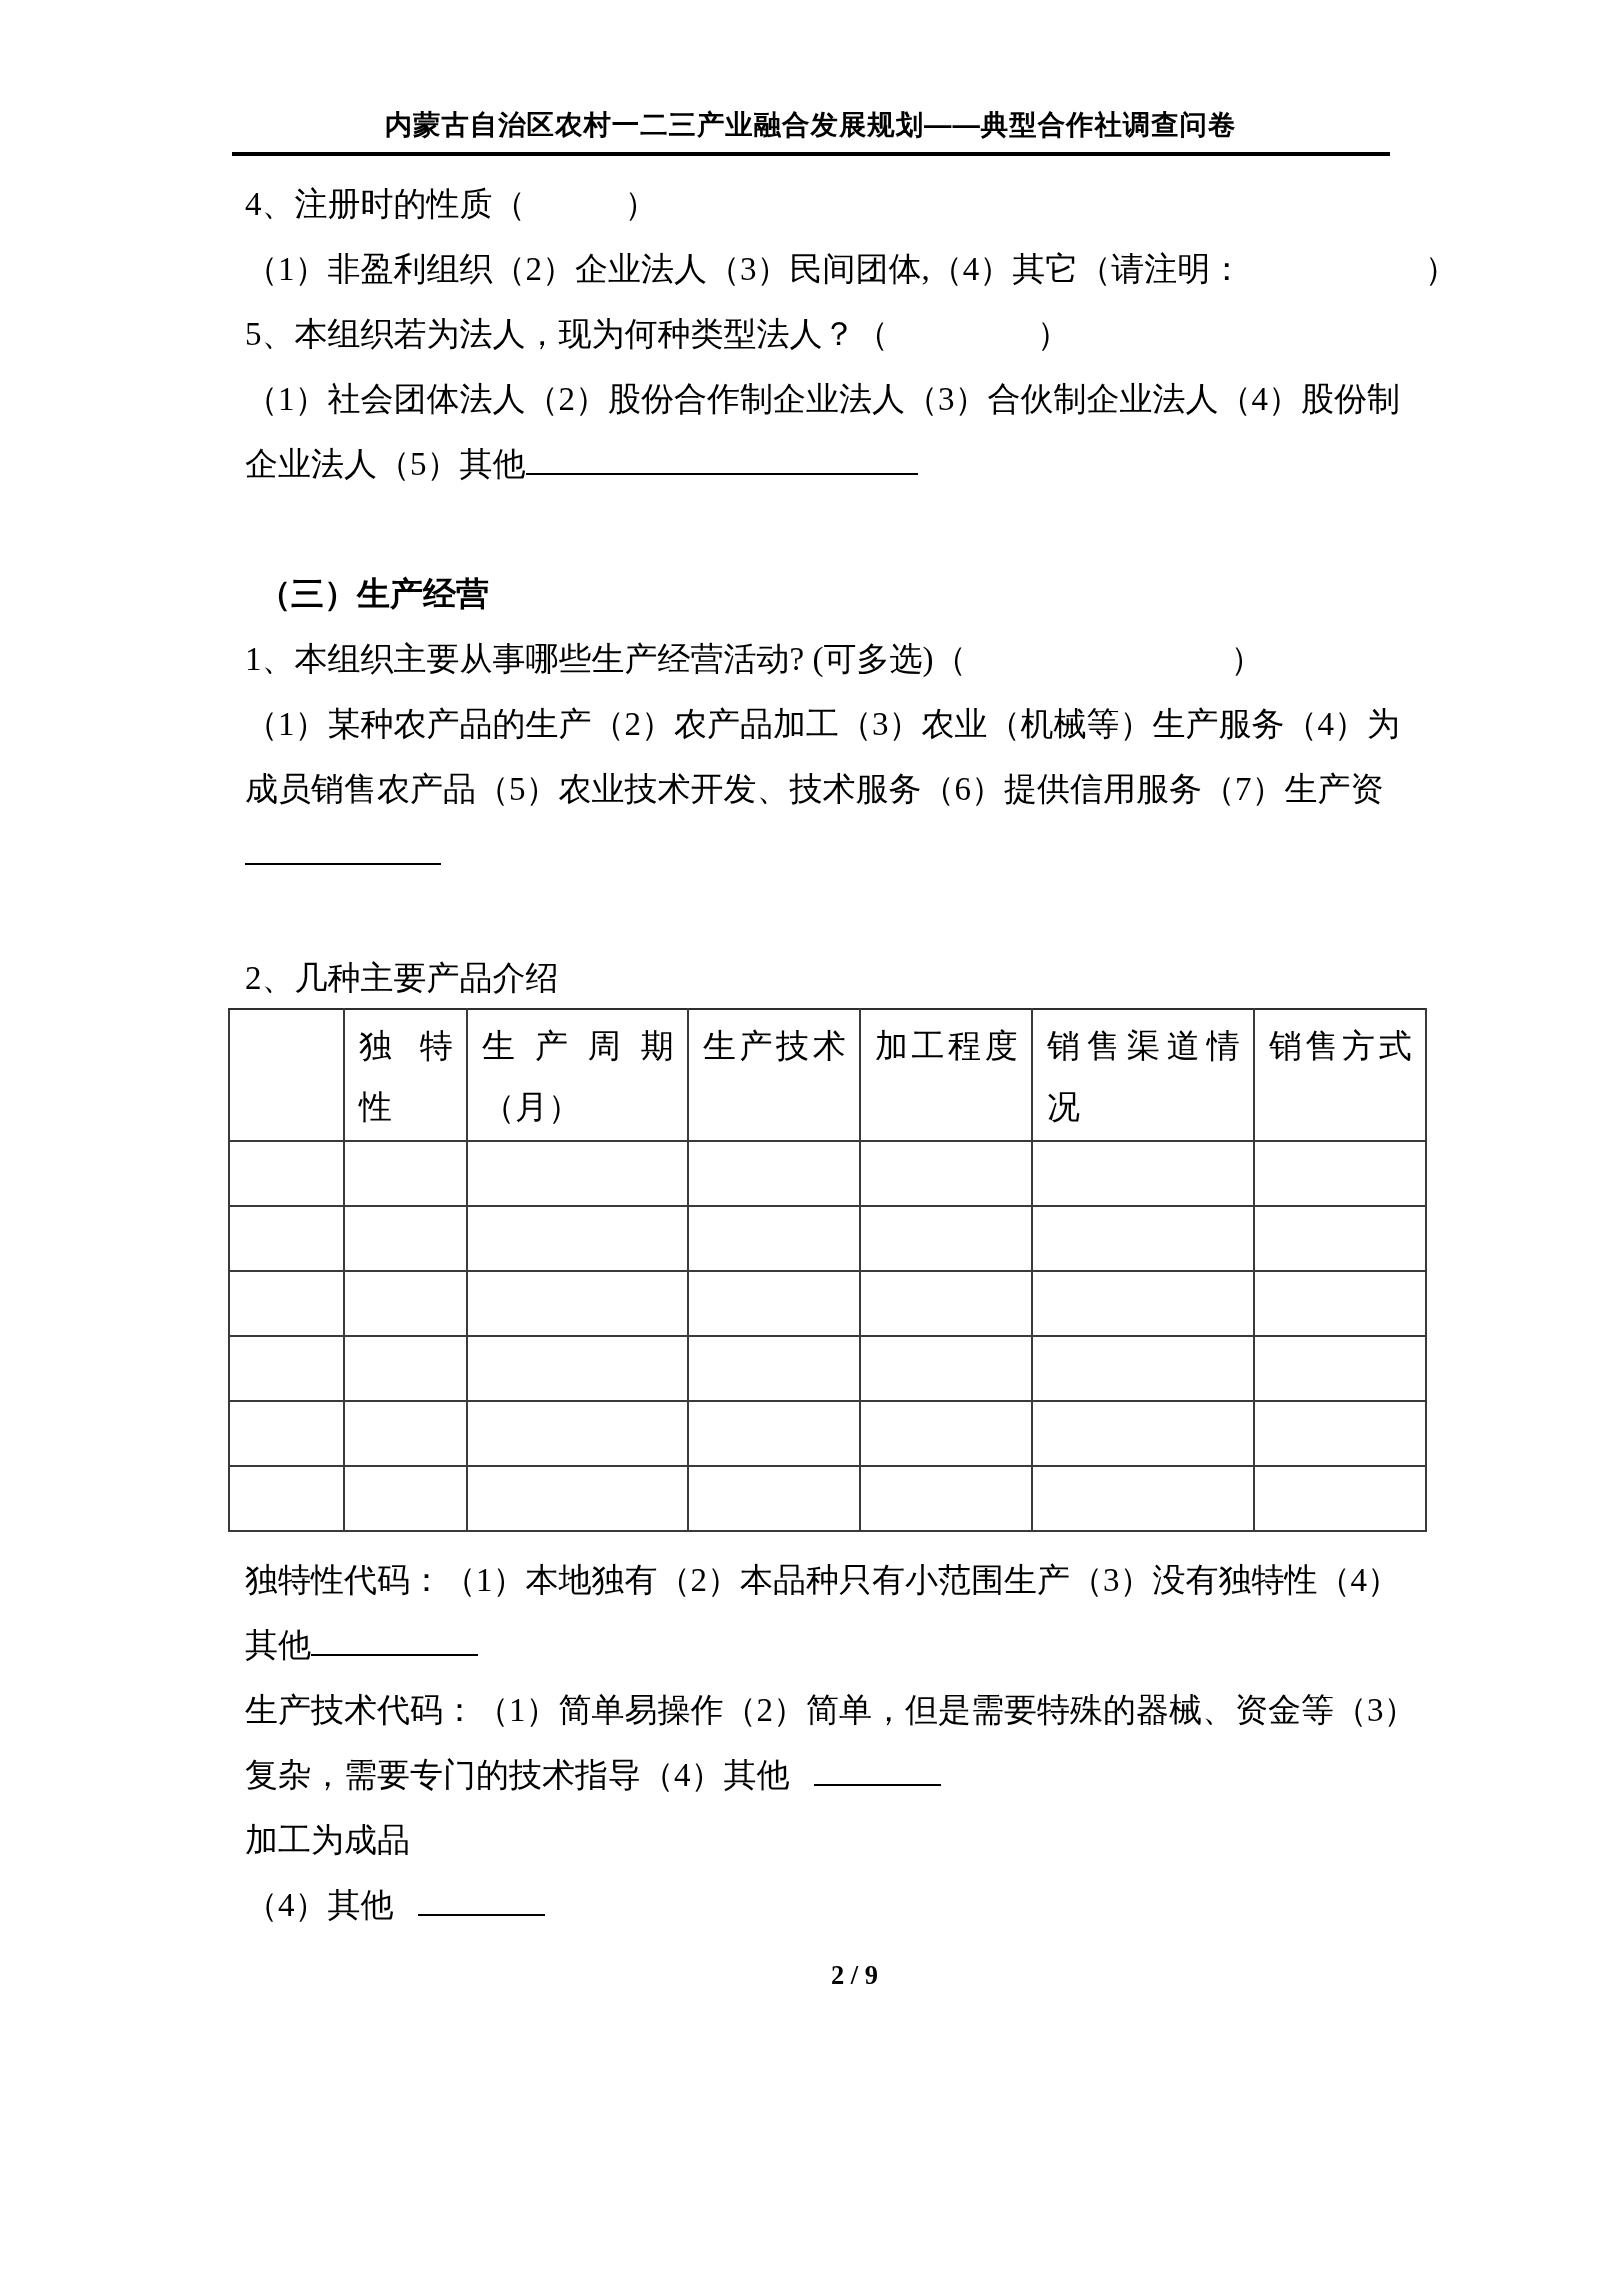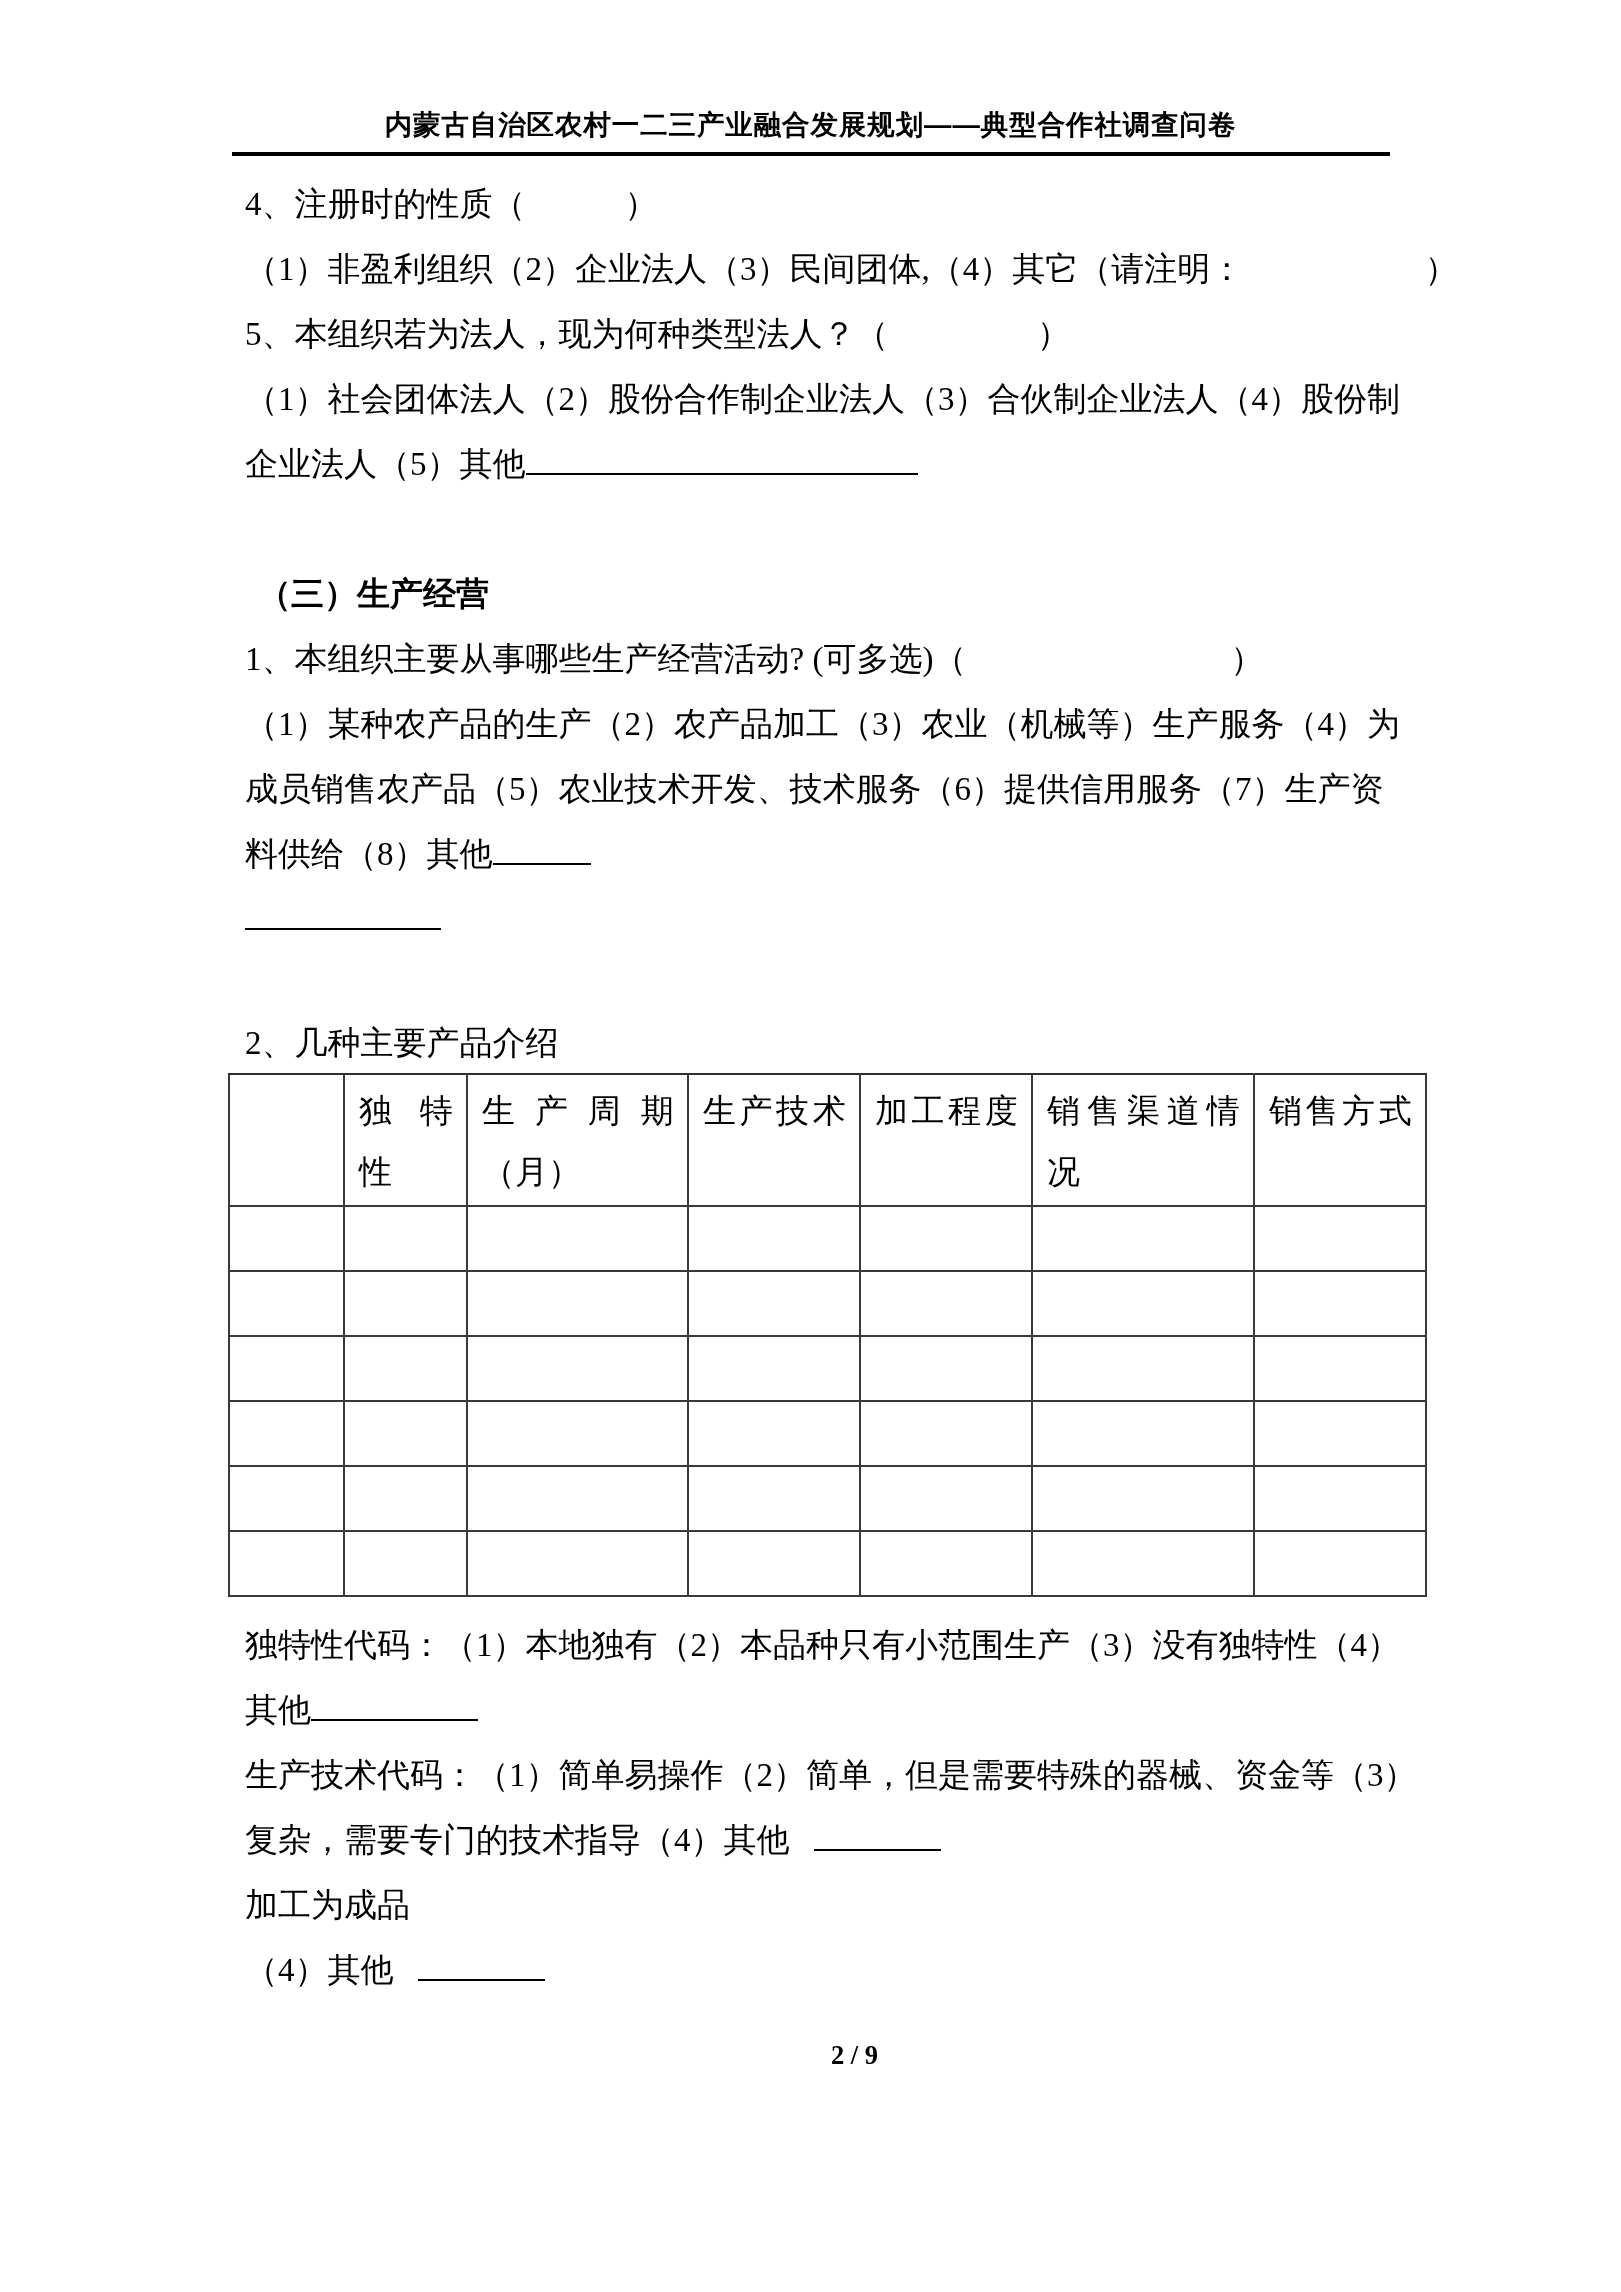--- a/index.html
+++ b/index.html
@@ -77,21 +77,21 @@
     font-weight: normal;
     font-size: 33px;
     padding: 5.9px 13.7px 2px 13.7px;
   }
   .hl1 { text-align: justify; text-align-last: justify; line-height: 61px; white-space: normal; }
   .hl2 { text-align: left; line-height: 61px; white-space: normal; }
   table.products td.cell { height: 63px; background: #ffffff; }
   
   .codes { margin-top: 16.7px; }
   .doc-footer {
-    margin-top: 33px;
+    margin-top: 18px;
     text-align: center;
     font-weight: bold;
     font-size: 26.5px;
     line-height: 39px;
   }
 </style>
 </head>
 <body>
 
 <div class="page">
@@ -108,21 +108,20 @@
     <div class="line">5、本组织若为法人，现为何种类型法人？（                  ）</div>
     <div class="line">（1）社会团体法人（2）股份合作制企业法人（3）合伙制企业法人（4）股份制</div>
     <div class="line"><span>企业法人（5）其他</span><span class="blank w400"></span></div>
 
     <div class="spacer1"></div>
 
     <div class="line section-heading">（三）生产经营</div>
     <div class="line">1、本组织主要从事哪些生产经营活动? (可多选)（                                ）</div>
     <div class="line">（1）某种农产品的生产（2）农产品加工（3）农业（机械等）生产服务（4）为</div>
     <div class="line">成员销售农产品（5）农业技术开发、技术服务（6）提供信用服务（7）生产资</div>
-    <div class="line"><span>料供给（8）其他</span><span class="blank w100"></span></div>
     <div class="line"><span class="blank w200"></span></div>
 
     <div class="spacer2"></div>
 
     <div class="line">2、几种主要产品介绍</div>
 
     <table class="products">
       <colgroup>
         <col class="c0">
           <col class="c1">

